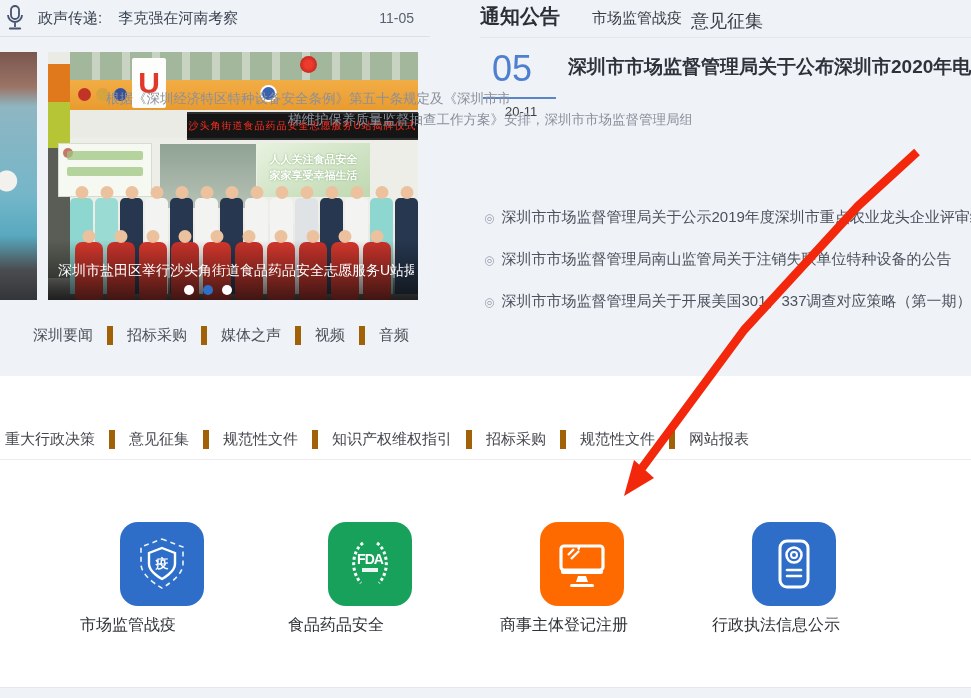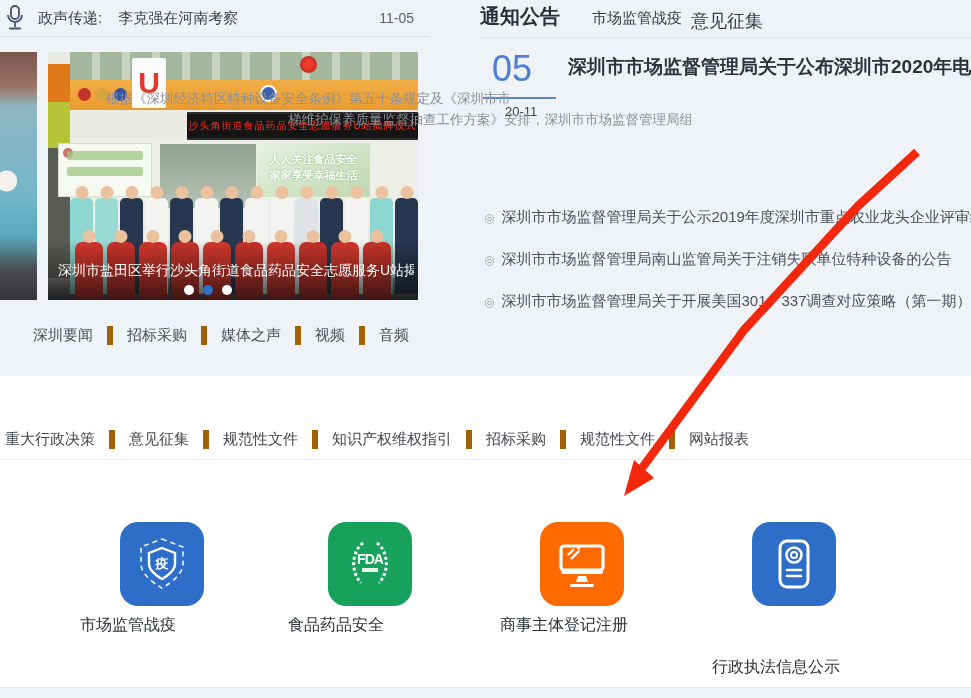--- a/index.html
+++ b/index.html
@@ -87,21 +87,21 @@
   .f-sum.l2{top:111px;}
   .n-item{position:absolute;left:484px;width:487px;overflow:hidden;white-space:nowrap;font-size:15px;color:#4b515c;cursor:pointer;}
   .n-item .blt{color:#9aa3b0;font-size:12px;margin-right:7px;}
   .divider{position:absolute;left:0;top:459px;width:971px;height:1px;background:#ececf0;}
 
   
   .card{position:absolute;top:522px;width:84px;height:84px;border-radius:18px;cursor:pointer;
         display:flex;align-items:center;justify-content:center;}
   .card-label{position:absolute;top:615px;width:164px;font-size:16px;color:#2f3339;cursor:pointer;}
   .c1{left:120px;} .c2{left:328px;} .c3{left:540px;} .c4{left:752px;}
-  .l1{left:80px;} .l2{left:288px;} .l3{left:500px;} .l4{left:712px;margin-top:42px;}
+  .l1{left:80px;} .l2{left:288px;} .l3{left:500px;} .l4{left:712px;}
 
   .arrow-overlay{position:absolute;left:0;top:0;width:971px;height:698px;pointer-events:none;z-index:50;}
 </style>
 </head>
 <body>
 
 <div class="stage">
   <div class="top-section"></div>
   <div class="bottom-band"></div>
 

